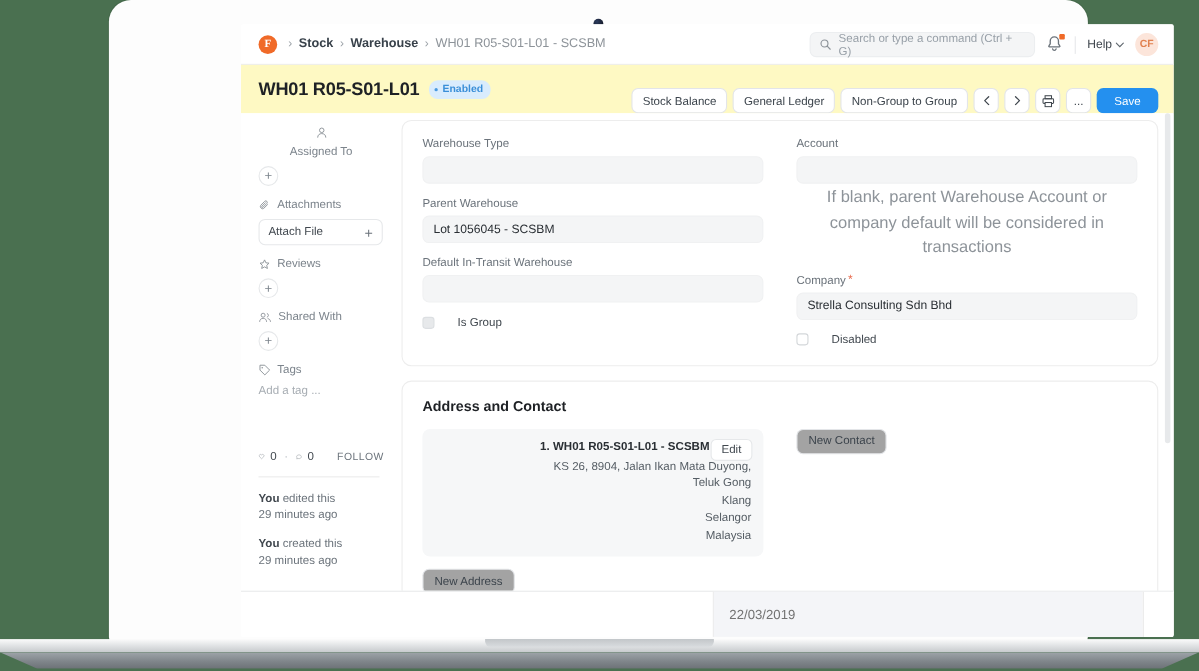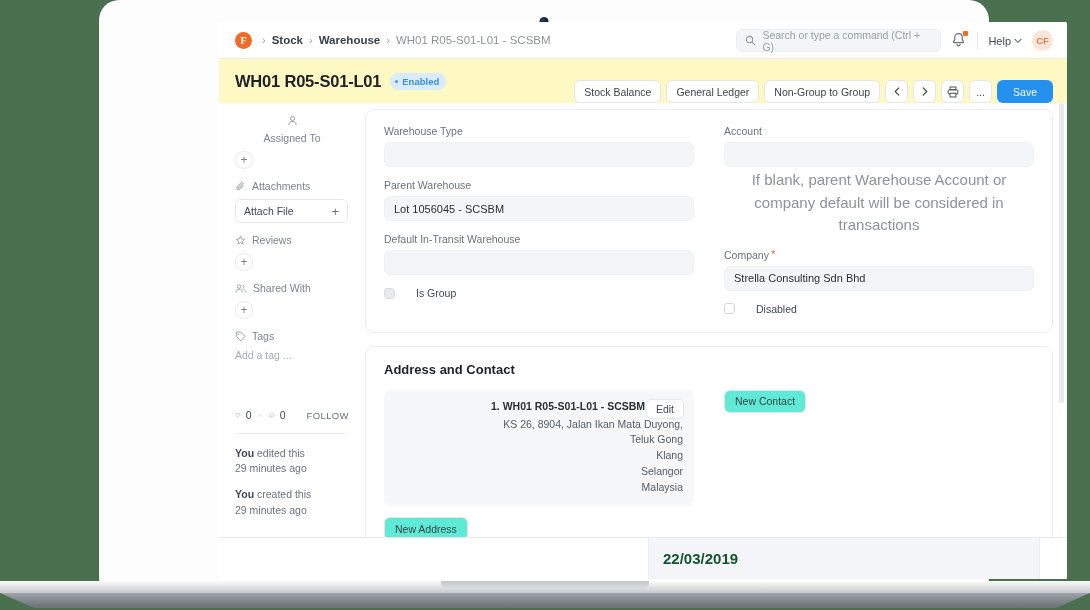--- a/index.html
+++ b/index.html
@@ -259,41 +259,41 @@
   .addr-line { font-size: 10.5px; color: #555d64; line-height: 1.5; }
   .edit-btn {
     position: absolute; right: 10px; top: 9px;
     height: 20px; padding: 0 9px;
     background: #fff; border: 1px solid #e6e8ea; border-radius: 5px;
     font-size: 10.5px; color: #41484f;
     display: flex; align-items: center; cursor: pointer;
   }
   .plain-btn {
     height: 23px; padding: 0 10px;
-    background: #5eead4; border: 1px solid #e3e5e8; border-radius: 6px;
+    background: #a3a3a3; border: 1px solid #e3e5e8; border-radius: 6px;
     font-size: 10.5px; color: #3c444c;
     display: inline-flex; align-items: center; cursor: pointer;
   }
   .no-contacts { font-size: 10.5px; color: #8d9399; margin-bottom: 9px; }
 
   
   .bottom-strip {
     position: absolute; left: 0; bottom: 0;
     width: 848px; height: 42px;
     background: #fff;
     border-top: 1px solid #e9eaec;
     display: flex; align-items: stretch;
   }
   .strip-left { width: 430px; border-right: 1px solid #ececec; }
   .strip-date {
     flex: 1;
     background: #f4f5f8;
     display: flex; align-items: center;
     padding-left: 14px;
-    font-size: 15px; color: #14532d; font-weight: 700;
+    font-size: 12px; color: #737373; font-weight: 400;
   }
   .strip-right { width: 28px; background: #fff; border-left: 1px solid #ececec; }
   .strip-scroll {
     width: 9px; background: #e1e3e5;
     border-radius: 4px;
     margin: 3px 4px;
   }
   .body-scrollbar {
     position: absolute; right: 3px; top: 0;
     width: 5px; height: 300px;

